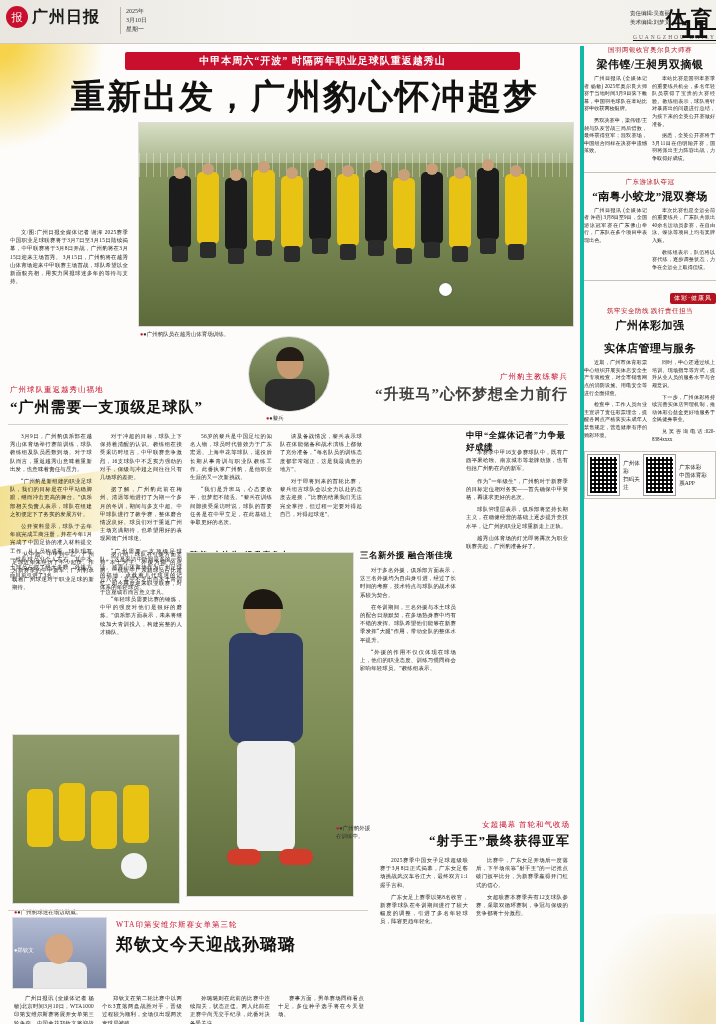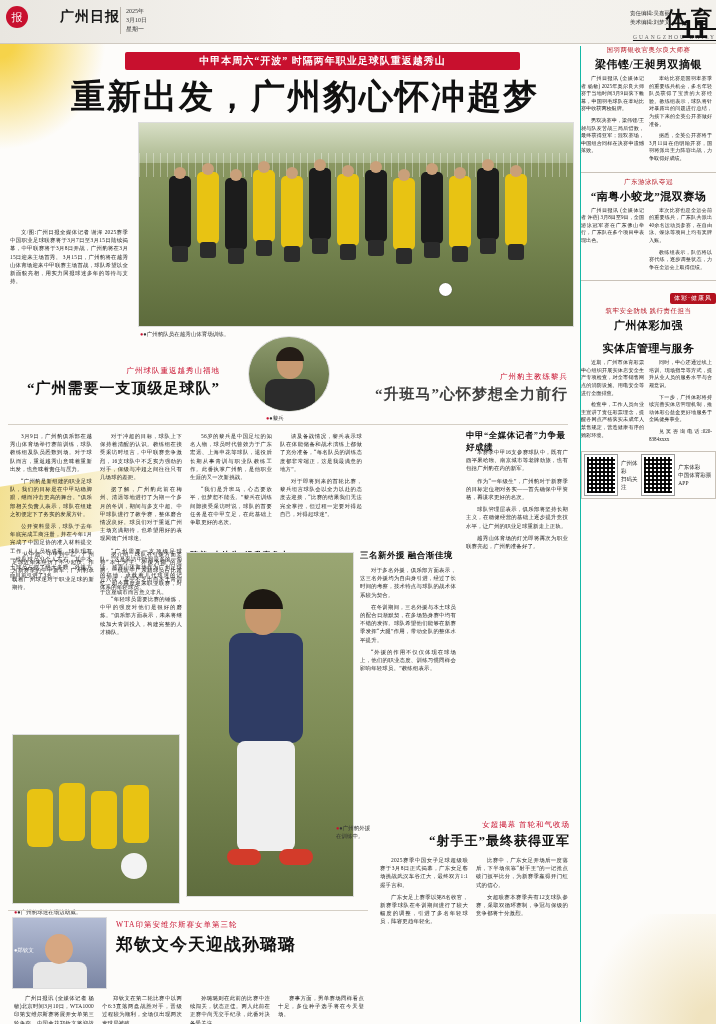--- a/index.html
+++ b/index.html
@@ -19,36 +19,36 @@
     position:absolute; left:0; top:0; width:716px; height:44px;
     background:linear-gradient(90deg,#e9e6e0 0%, #f5f3ef 40%, #f3f1ec 100%);
     border-bottom:1px solid #cfc9c0;
   }
   .logo-box { position:absolute; left:6px; top:6px; display:flex; align-items:center; gap:4px; }
   .logo-mark {
     width:22px; height:22px; border-radius:50%;
     background:#c8102e; color:#fff; font-size:11px; line-height:22px; text-align:center;
     font-family:"Liberation Serif", serif;
   }
-  .logo-text { font-size:14px; font-weight:bold; letter-spacing:1px; color:#1a1a1a;margin-left:28px; }
+  .logo-text { font-size:16px; font-weight:bold; letter-spacing:1px; color:#1a1a1a; }
   .masthead-date {
     position:absolute; left:120px; top:7px; font-size:6px; line-height:9px; color:#333;
     border-left:1px solid #b9b3aa; padding-left:5px;
   }
   .center-title { position:absolute; left:0; right:0; top:5px; text-align:right;text-decoration:underline; }
   .center-title .big { font-size:21px; font-weight:bold; letter-spacing:4px; color:#111; }
   .center-title .sub { font-size:5.5px; letter-spacing:2px; color:#666; margin-top:1px; }
   .editor-credit {
     position:absolute; right:46px; top:9px; font-size:5.5px; line-height:9px; color:#333; text-align:right;
   }
   .page-no { position:absolute; right:8px; top:14px; font-size:26px; font-weight:bold; color:#111; font-family:"Liberation Sans", sans-serif;margin-left:17px;}
 
   
   .left-zone { position:absolute; left:0; top:44px; width:578px; height:980px; }
-  .right-rail { position:absolute; left:580px; top:46px; width:136px; height:976px; border-left:1px solid #14b8a6; }
+  .right-rail { position:absolute; left:580px; top:46px; width:136px; height:976px; border-left:4px solid #14b8a6; }
 
   
   .kicker {
     position:absolute; left:125px; top:8px; width:395px; height:18px;
     background:#c8102e; color:#fff; font-size:10px; font-weight:bold;
     letter-spacing:1px; text-align:center; line-height:18px; border-radius:2px;
   }
   .headline {
     position:absolute; left:40px; top:30px; width:530px; text-align:center;
     font-size:34px; font-weight:bold; letter-spacing:2px; color:#111;
@@ -243,21 +243,21 @@
     </div>
 
     <div class="box txt" style="left:10px; top:184px; width:118px; height:110px;">
       <p>文/图:广州日报全媒体记者 谢泽
 2025赛季中国职业足球联赛将于3月7日至3月15日陆续揭幕，中甲联赛将于3月8日开战，广州豹将在3月15日迎来主场首秀。
 3月15日，广州豹将在越秀山体育场迎来中甲联赛主场首战，球队希望以全新面貌亮相，用实力回报球迷多年的等待与支持。</p>
     </div>
 
     <div class="swoosh"></div>
 
-    <div class="box" style="left:10px; top:322px; width:210px;text-align:right;">
+    <div class="box" style="left:10px; top:341px; width:210px;">
       <div class="sub-kicker">广州球队重返越秀山福地</div>
       <div class="sub-head" style="margin-top:3px;">“广州需要一支顶级足球队”</div>
     </div>
 
     <div class="photo ph-coach" style="border-radius:50%;">
       <div class="head"></div>
       <div class="hair"></div>
       <div class="body"></div>
     </div>
     <div class="cap" style="left:266px; top:370px;">

